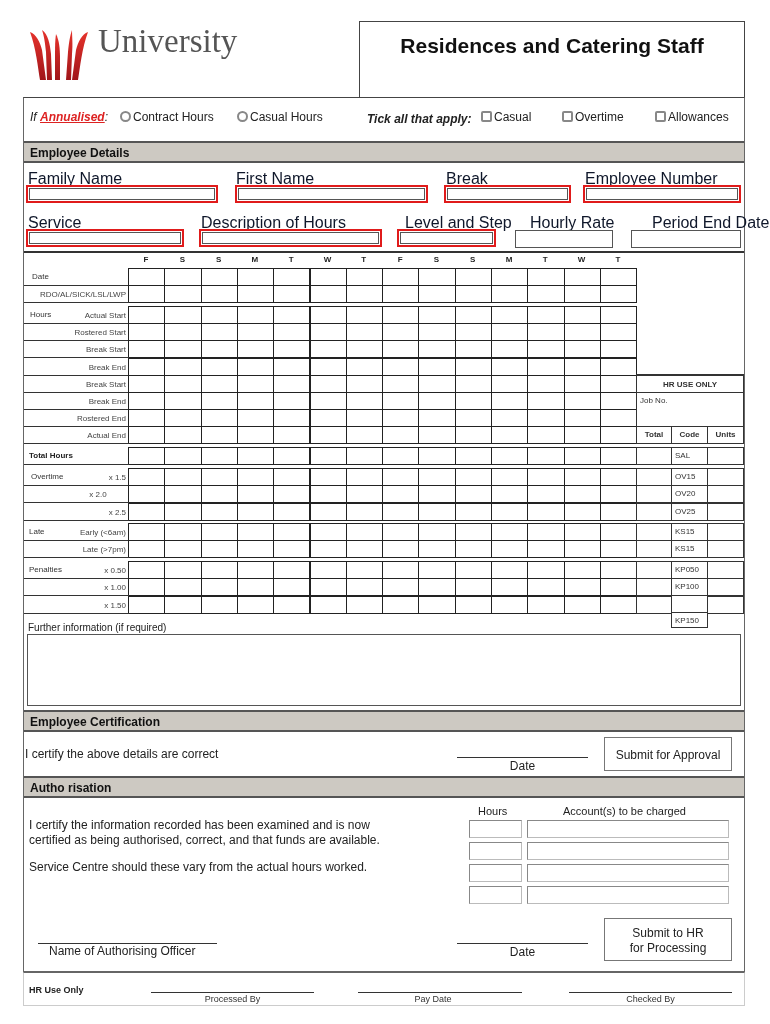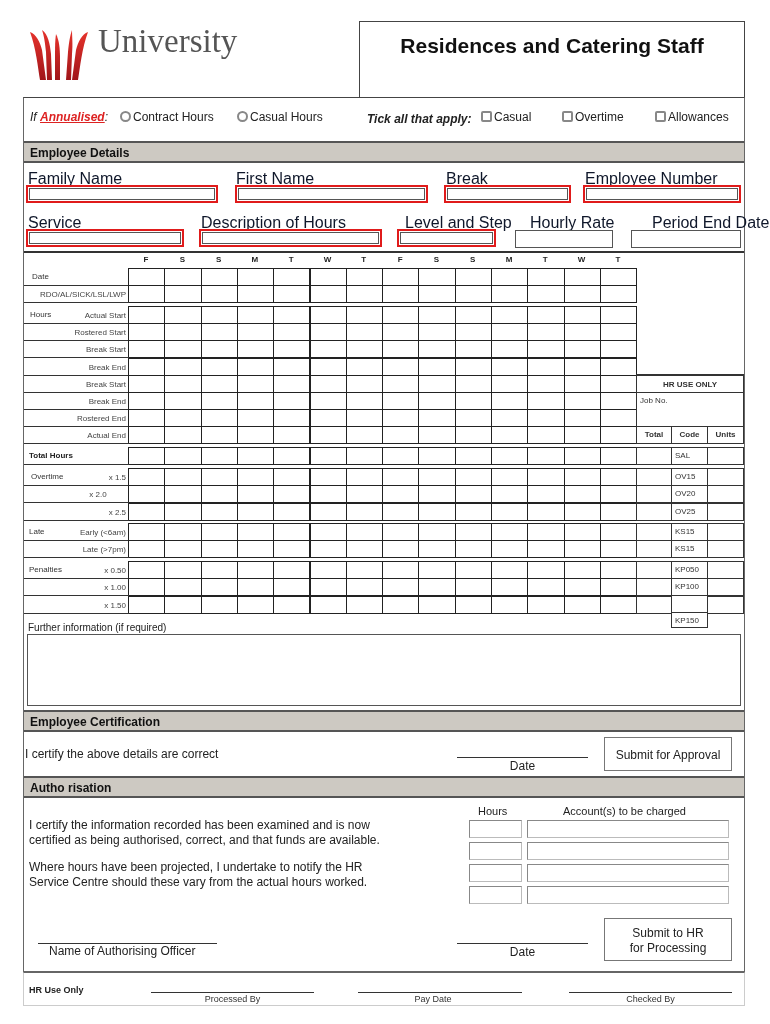--- a/index.html
+++ b/index.html
@@ -478,21 +478,20 @@
 <div class="abs sigline" style="left:457px; top:757px; width:131px;"></div>
 <div class="abs smalllbl" style="left:457px; top:759px; width:131px;">Date</div>
 <div class="abs btn" style="left:604px; top:737px; width:128px; height:34px; padding-top:10px;">Submit for Approval</div>
 
 <div class="abs section-bar" style="top:776px;">Autho risation</div>
 <div class="abs para" style="left:29px; top:818px;">
   <div>I certify the information recorded has been examined and is now</div>
   <div>certified as being authorised, correct, and that funds are available.</div>
 </div>
 <div class="abs para" style="left:29px; top:860px;">
-  <div>Where hours have been projected, I undertake to notify the HR</div>
   <div>Service Centre should these vary from the actual hours worked.</div>
 </div>
 <div class="abs" style="left:478px; top:805px; font-size:11px;">Hours</div>
 <div class="abs" style="left:563px; top:805px; font-size:11px;">Account(s) to be charged</div>
 <div id="account-rows">
     <div class="abs gbox" style="left: 469px; top: 820px; width: 53px; height: 18px;"></div>
     <div class="abs gbox" style="left: 527px; top: 820px; width: 202px; height: 18px;"></div>
     <div class="abs gbox" style="left: 469px; top: 842px; width: 53px; height: 18px;"></div>
     <div class="abs gbox" style="left: 527px; top: 842px; width: 202px; height: 18px;"></div>
     <div class="abs gbox" style="left: 469px; top: 864px; width: 53px; height: 18px;"></div>

